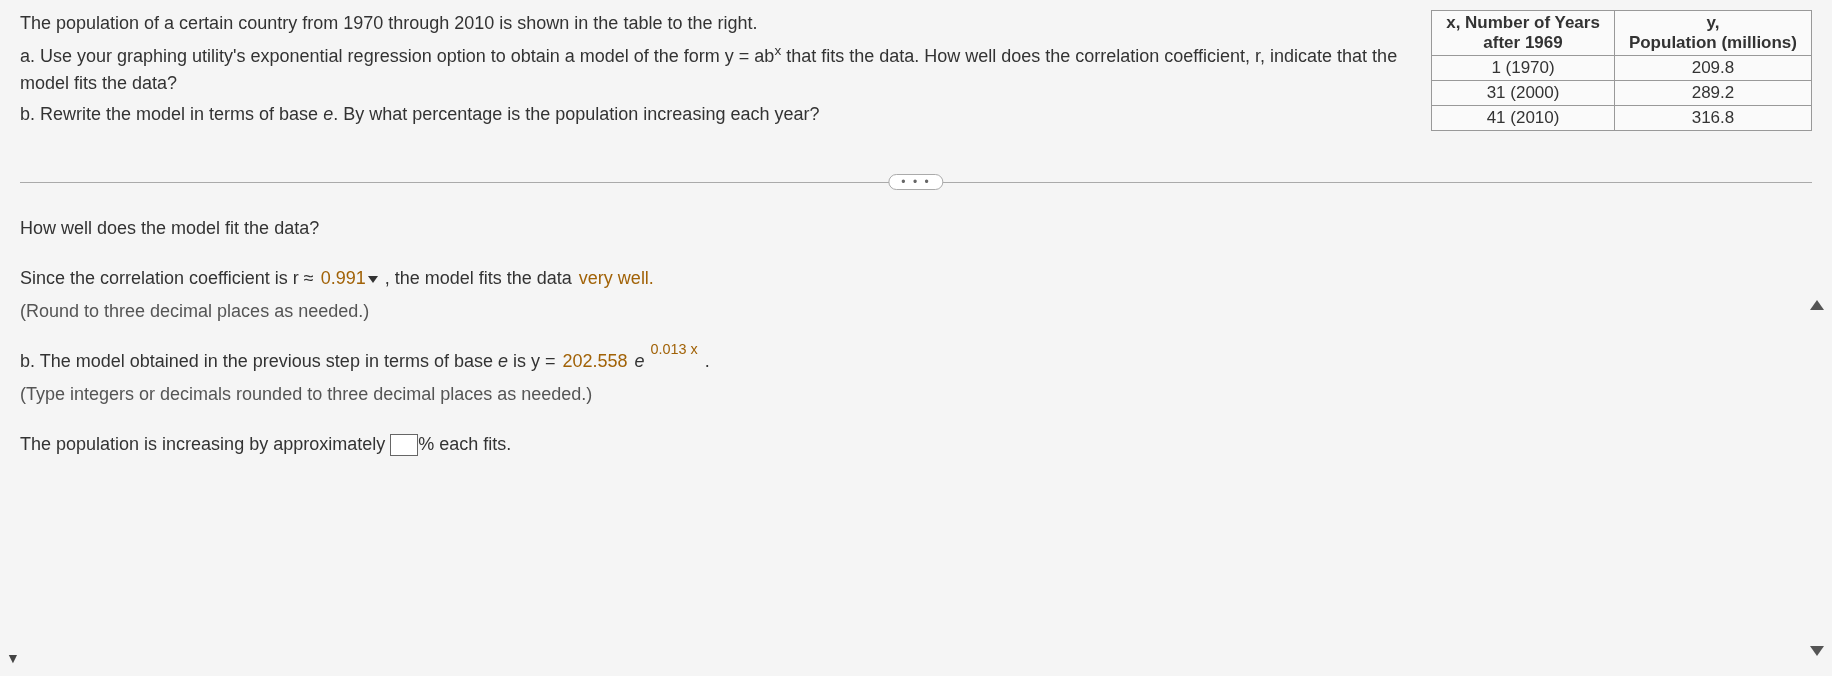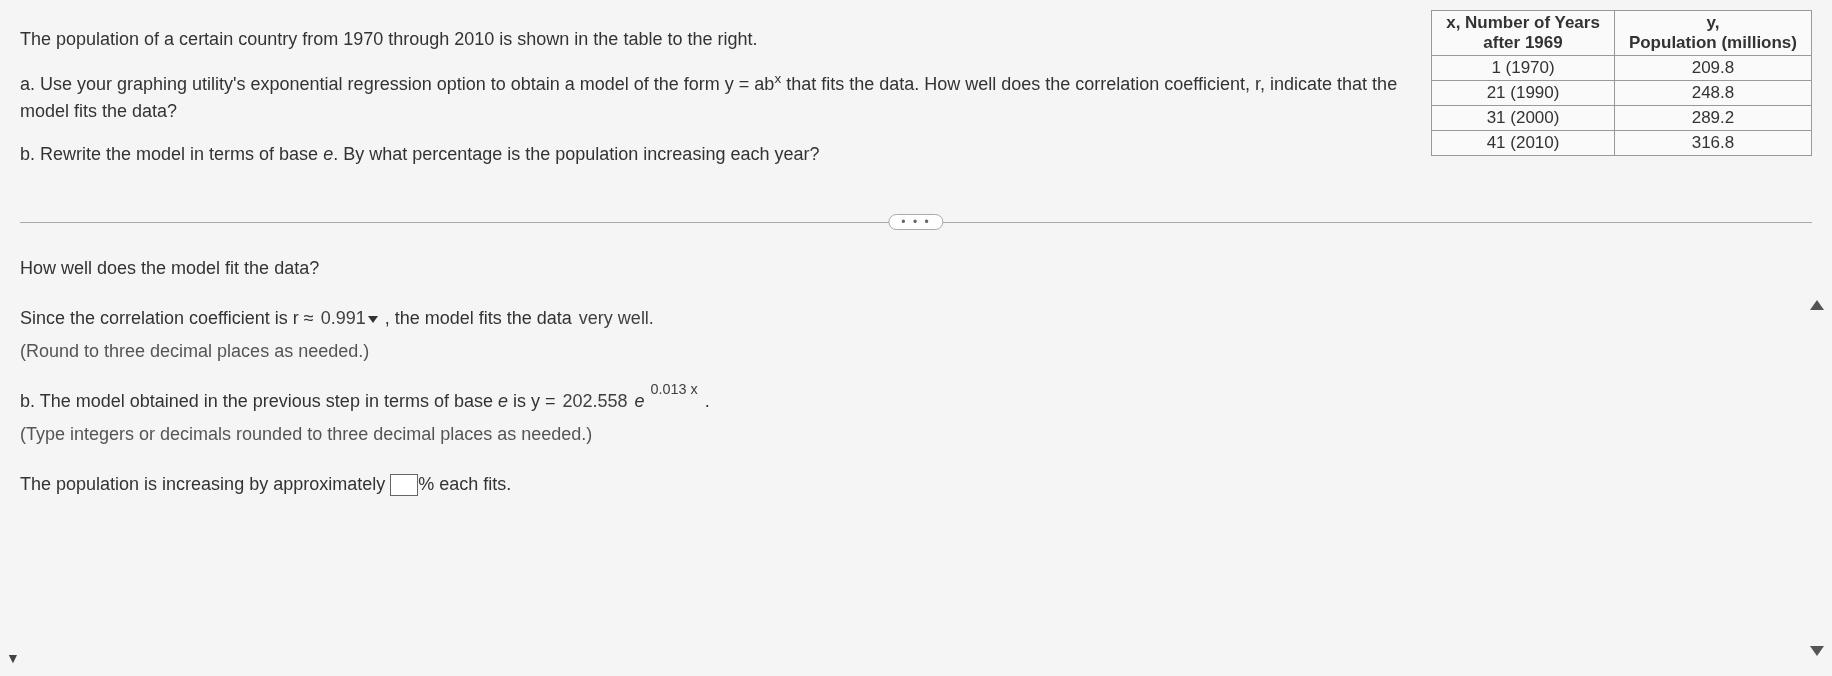--- a/index.html
+++ b/index.html
@@ -19,21 +19,20 @@
       display: flex;
       gap: 20px;
       align-items: flex-start;
     }
     .problem-text {
       flex: 1;
       line-height: 1.5;
     }
     .problem-text p {
       margin-bottom: 4px;
-      margin-top: 16px;
     }
     .data-table {
       border-collapse: collapse;
       font-size: 17px;
     }
     .data-table th, .data-table td {
       border: 1px solid #999;
       padding: 2px 14px;
       text-align: center;
       background: #fafafa;
@@ -71,21 +70,21 @@
     .answer-section {
       line-height: 1.8;
     }
     .answer-section .block {
       margin-bottom: 18px;
     }
     .instruction {
       color: #555;
     }
     .filled-value {
-      color: #404040;
+      color: #a16207;
       display: inline-block;
       padding: 0 2px;
       text-align: right;
     }
     .dropdown-marker {
       display: inline-block;
       width: 0;
       height: 0;
       border-left: 5px solid transparent;
       border-right: 5px solid transparent;
@@ -170,24 +169,20 @@
           <span>Population (millions)</span>
         </th>
       </tr>
     </thead>
     <tbody>
       <tr>
         <td>1 (1970)</td>
           <td>209.8</td>
       </tr>
       <tr>
-        <td>21 (1990)</td>
-          <td>248.8</td>
-      </tr>
-      <tr>
         <td>31 (2000)</td>
           <td>289.2</td>
       </tr>
       <tr>
         <td>41 (2010)</td>
           <td>316.8</td>
       </tr>
     </tbody>
   </table>
 </div>

